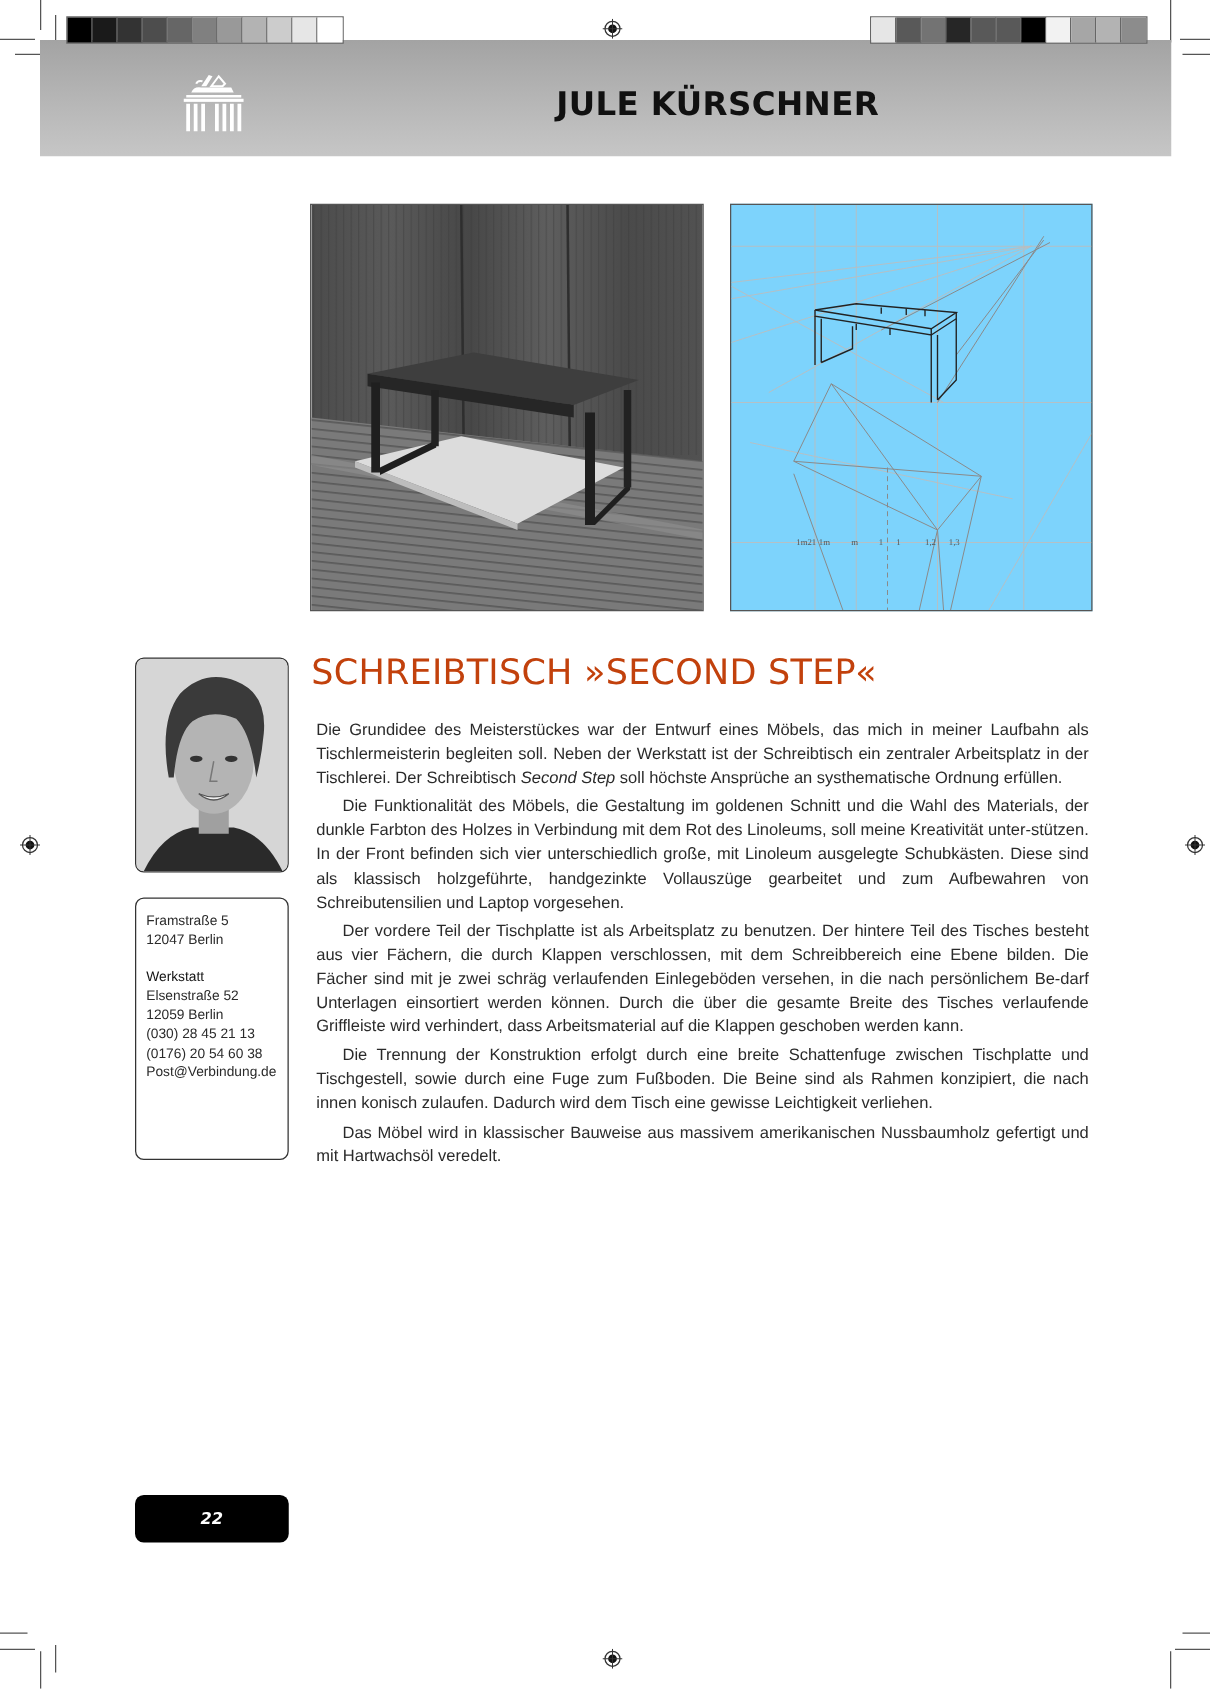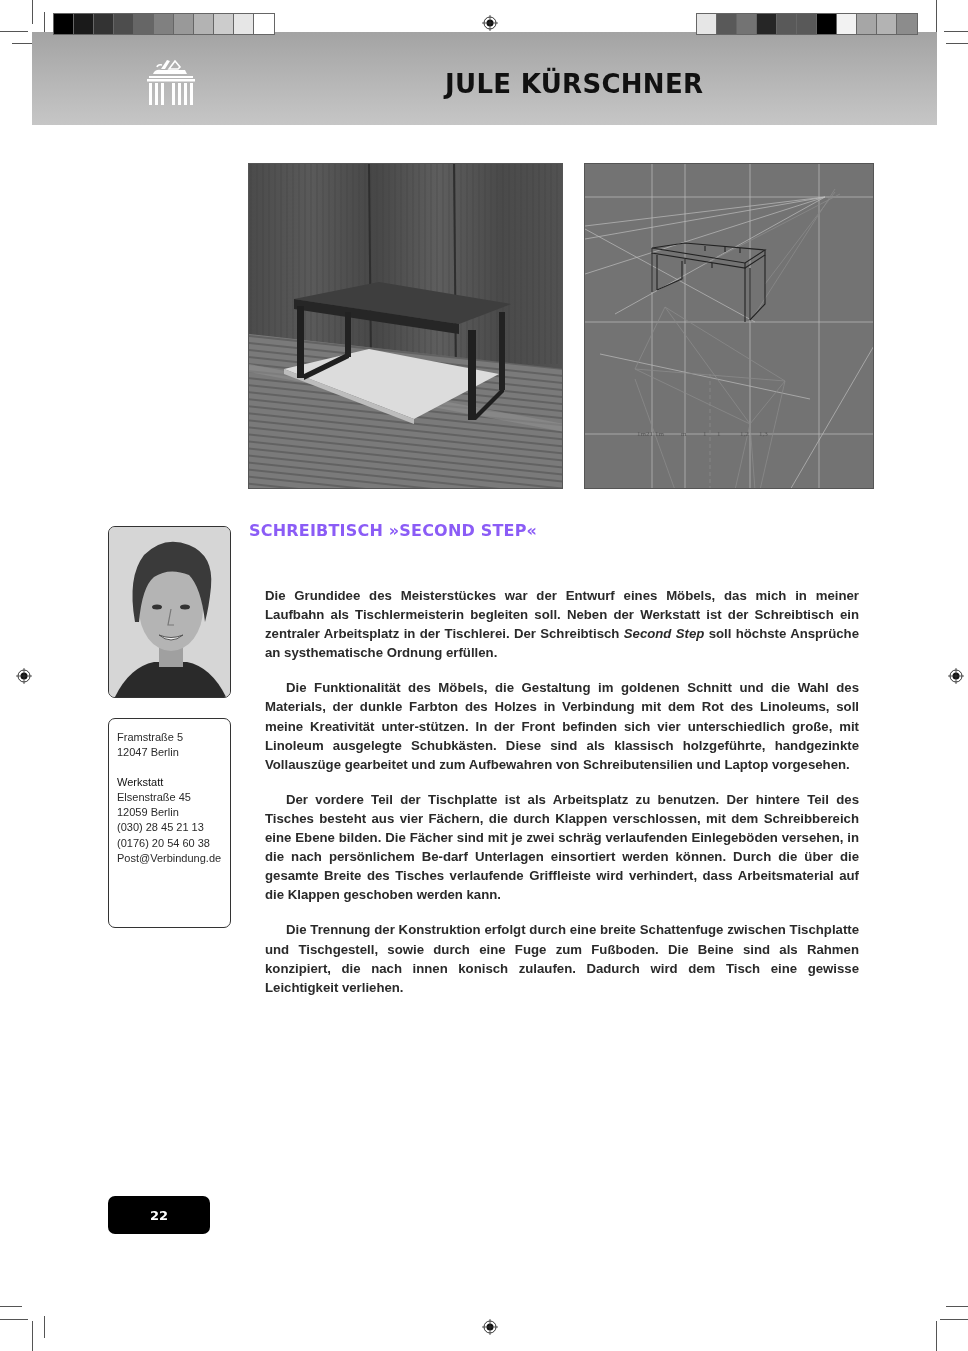--- a/index.html
+++ b/index.html
@@ -19,34 +19,34 @@
     background:linear-gradient(to bottom, #a3a3a3 0%, #b5b5b5 50%, #c6c6c6 100%); }
   .header-title { position:absolute; left:445px; top:69px; font-family:"DejaVu Sans", sans-serif; font-weight:bold; font-size:26px; letter-spacing:0.3px; color:#111; white-space:nowrap; }
 
   
   .reg { position:absolute; width:16px; height:16px; }
 
   
   .photo-frame { position:absolute; border:1px solid #555; box-sizing:border-box; overflow:hidden; }
 
   
-  .article-title { position:absolute; left:249px; top:521px; font-family:"DejaVu Sans", sans-serif; font-weight:bold; font-size:16px; letter-spacing:0.2px; color:#8b5cf6; white-space:nowrap; }
+  .article-title { position:absolute; left:249px; top:521px; font-family:"DejaVu Sans", sans-serif; font-weight:normal; font-size:28px; letter-spacing:0.2px; color:#c2410c; white-space:nowrap; }
   .body-text { position:absolute; left:249px; top:570px; width:626px; font-family:"Liberation Sans", sans-serif; font-size:13.2px; line-height:19.1px; color:#2a2a2a; }
-  .body-text p { margin:16px; text-align:justify; text-align-last:left;font-weight:bold; }
+  .body-text p { margin:4px; text-align:justify; text-align-last:left; }
   .body-text p.indent { text-indent:21px; }
 
   
   .portrait { position:absolute; left:108px; top:526px; width:123px; height:172px; border:1px solid #333; border-radius:7px; overflow:hidden; box-sizing:border-box; background:#d8d8d8; }
 
   
   .contact { position:absolute; left:108px; top:718px; width:123px; height:210px; border:1px solid #333; border-radius:7px; box-sizing:border-box; padding:11px 8px; font-family:"Liberation Sans", sans-serif; font-size:11px; line-height:15.1px; color:#2a2a2a; }
   .contact .bold { font-weight:normal; color:#111; }
   .contact .gap { height:15px; }
 
-  .page-number { position:absolute; left:108px; top:1196px; width:102px; height:38px; background:#000; border-radius:7px; color:#fff; font-family:"DejaVu Sans", sans-serif; font-weight:bold; font-size:13px; display:flex; align-items:center; justify-content:center; }
+  .page-number { position:absolute; left:108px; top:1196px; width:123px; height:38px; background:#000; border-radius:7px; color:#fff; font-family:"DejaVu Sans", sans-serif; font-weight:bold; font-size:13px; display:flex; align-items:center; justify-content:center;font-style:italic; }
 </style>
 </head>
 <body>
 
 <div class="crop" style="left:32px;top:0;width:1px;height:24px;"></div>
 <div class="crop" style="left:0;top:31px;width:28px;height:1px;"></div>
 <div class="crop" style="left:12px;top:43px;width:22px;height:1px;"></div>
 <div class="crop" style="left:44px;top:12px;width:1px;height:22px;"></div>
 <div class="crop" style="left:936px;top:0;width:1px;height:34px;"></div>
 <div class="crop" style="left:944px;top:31px;width:24px;height:1px;"></div>
@@ -169,21 +169,21 @@
 
     <rect x="48" y="142" width="7" height="72" fill="#1f1f1f"></rect>
     <path d="M55 210 L100 188 L100 194 L55 216 Z" fill="#1f1f1f"></path>
     <rect x="96" y="148" width="6" height="45" fill="#222"></rect>
     <rect x="219" y="166" width="8" height="90" fill="#1f1f1f"></rect>
     <path d="M227 250 L255 222 L255 228 L227 256 Z" fill="#1f1f1f"></path>
     <rect x="250" y="148" width="6" height="78" fill="#222"></rect>
   </svg>
 </div>
 
-<div class="photo-frame" style="left:584px;top:163px;width:290px;height:326px;background:#737373;text-align:right;" title="Perspektivische Konstruktionszeichnung des Schreibtischs">
+<div class="photo-frame" style="left:584px;top:163px;width:290px;height:326px;background:#7dd3fc;text-align:right;" title="Perspektivische Konstruktionszeichnung des Schreibtischs">
   <svg width="290" height="326" viewBox="0 0 290 326">
     <g stroke="#bdbdbd" stroke-width="0.7" fill="none">
       <line x1="67" y1="0" x2="67" y2="326"></line>
       <line x1="100" y1="0" x2="100" y2="326"></line>
       <line x1="234" y1="0" x2="234" y2="326"></line>
       <line x1="0" y1="33" x2="290" y2="33"></line>
       <line x1="0" y1="158" x2="290" y2="158"></line>
       <line x1="0" y1="270" x2="290" y2="270"></line>
       <line x1="0" y1="62" x2="240" y2="33"></line>
       <line x1="0" y1="75" x2="240" y2="33"></line>
@@ -259,31 +259,32 @@
 
     <path d="M50 108 Q62 118 74 108 Q62 113 50 108 Z" fill="#f0f0f0" stroke="#555" stroke-width="1"></path>
   </svg>
 </div>
 
 <div class="contact">
   <div>Framstraße 5</div>
   <div>12047 Berlin</div>
   <div class="gap"></div>
   <div class="bold">Werkstatt</div>
-  <div>Elsenstraße 45</div>
+  <div>Elsenstraße 52</div>
   <div>12059 Berlin</div>
   <div>(030) 28 45 21 13</div>
   <div>(0176) 20 54 60 38</div>
   <div>Post@Verbindung.de</div>
 </div>
 
 <div class="article-title">SCHREIBTISCH »SECOND STEP«</div>
 
 <div class="body-text">
   <p><span>Die Grundidee des Meisterstückes war der Entwurf eines Möbels, das mich in meiner Laufbahn als Tischlermeisterin begleiten soll. Neben der Werkstatt ist der Schreibtisch ein zentraler Arbeitsplatz in der Tischlerei. Der Schreibtisch </span><em>Second Step</em><span> soll höchste Ansprüche an systhematische Ordnung erfüllen.</span></p>
   <p class="indent">Die Funktionalität des Möbels, die Gestaltung im goldenen Schnitt und die Wahl des Materials, der dunkle Farbton des Holzes in Verbindung mit dem Rot des Linoleums, soll meine Kreativität unter-stützen. In der Front befinden sich vier unterschiedlich große, mit Linoleum ausgelegte Schubkästen. Diese sind als klassisch holzgeführte, handgezinkte Vollauszüge gearbeitet und zum Aufbewahren von Schreibutensilien und Laptop vorgesehen.</p>
   <p class="indent">Der vordere Teil der Tischplatte ist als Arbeitsplatz zu benutzen. Der hintere Teil des Tisches besteht aus vier Fächern, die durch Klappen verschlossen, mit dem Schreibbereich eine Ebene bilden. Die Fächer sind mit je zwei schräg verlaufenden Einlegeböden versehen, in die nach persönlichem Be-darf Unterlagen einsortiert werden können. Durch die über die gesamte Breite des Tisches verlaufende Griffleiste wird verhindert, dass Arbeitsmaterial auf die Klappen geschoben werden kann.</p>
   <p class="indent">Die Trennung der Konstruktion erfolgt durch eine breite Schattenfuge zwischen Tischplatte und Tischgestell, sowie durch eine Fuge zum Fußboden. Die Beine sind als Rahmen konzipiert, die nach innen konisch zulaufen. Dadurch wird dem Tisch eine gewisse Leichtigkeit verliehen.</p>
+  <p class="indent">Das Möbel wird in klassischer Bauweise aus massivem amerikanischen Nussbaumholz gefertigt und mit Hartwachsöl veredelt.</p>
 </div>
 
 <div class="page-number">
   <span>22</span>
 </div>
 
 </body></html>

